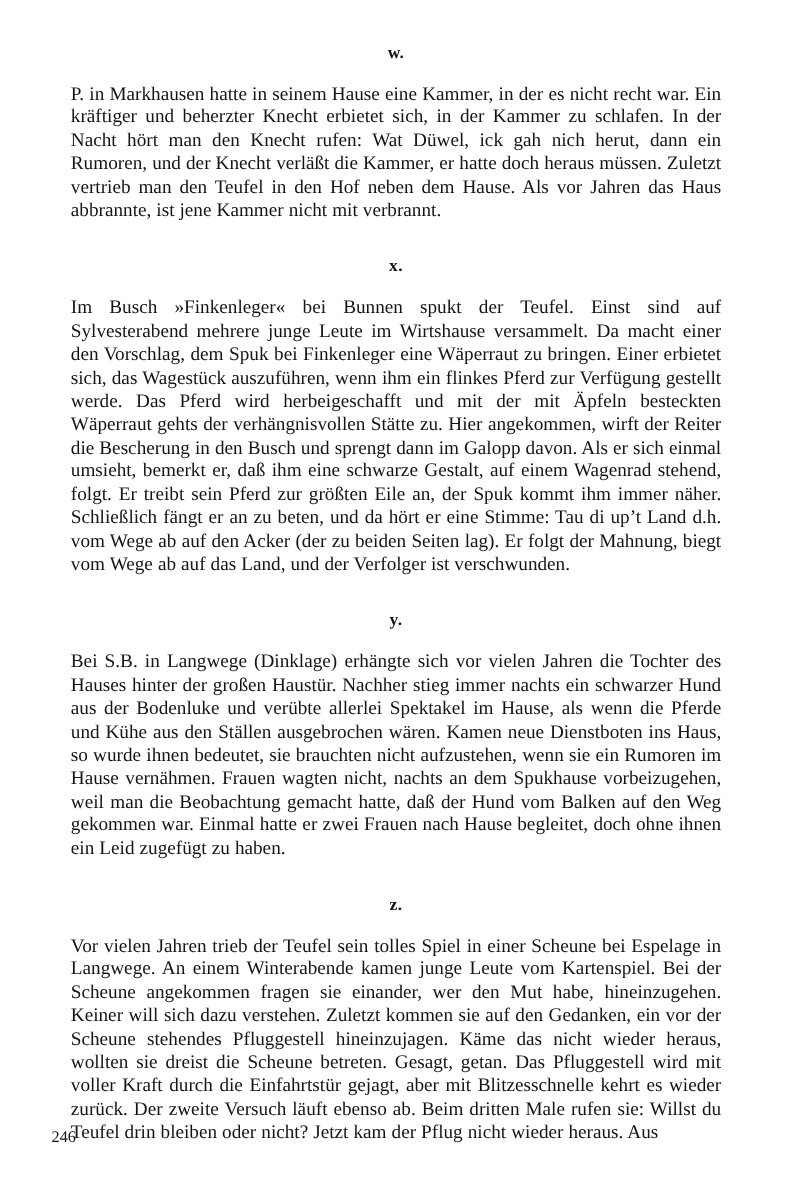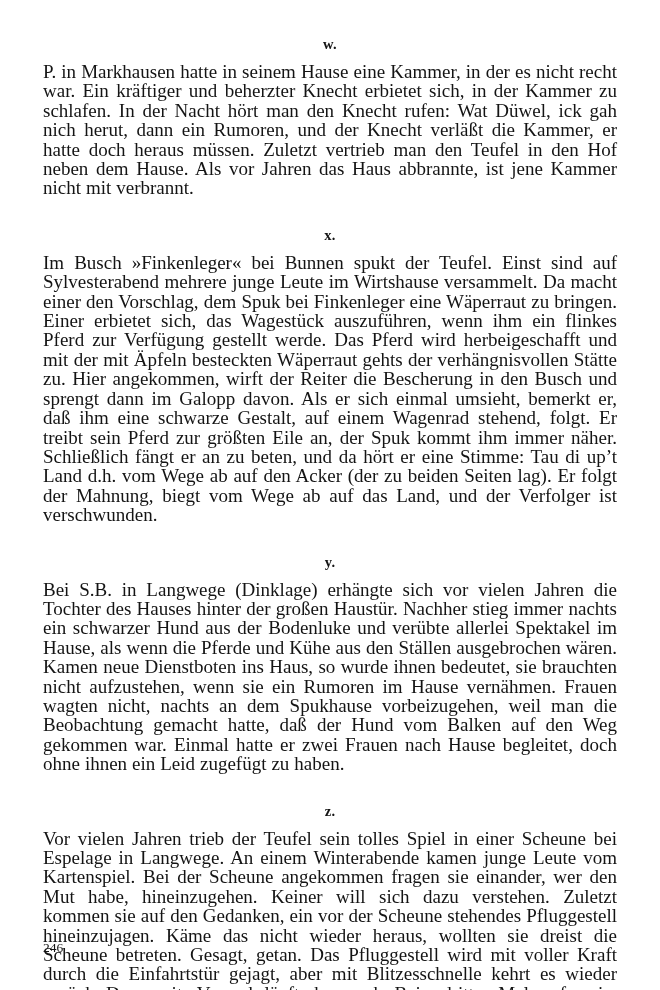--- a/index.html
+++ b/index.html
@@ -27,24 +27,24 @@
     font-size: 14.5px;
     font-weight: bold;
     text-align: center;
     margin: 0 0 9px 0;
     letter-spacing: 0.3px;
   }
   .section + .section .section-heading {
     margin-top: 29px;
   }
   .section-body {
-    font-size: 19px;
+    font-size: 16px;
     line-height: 19.4px;
     text-align: justify;
-    margin: 0;
+    margin: 16px;
     word-spacing: 0.2px;
   }
   .page-number {
     position: absolute;
     left: 43px;
     bottom: 34px;
     font-size: 13.5px;
     color: #141414;
   }
 </style>

